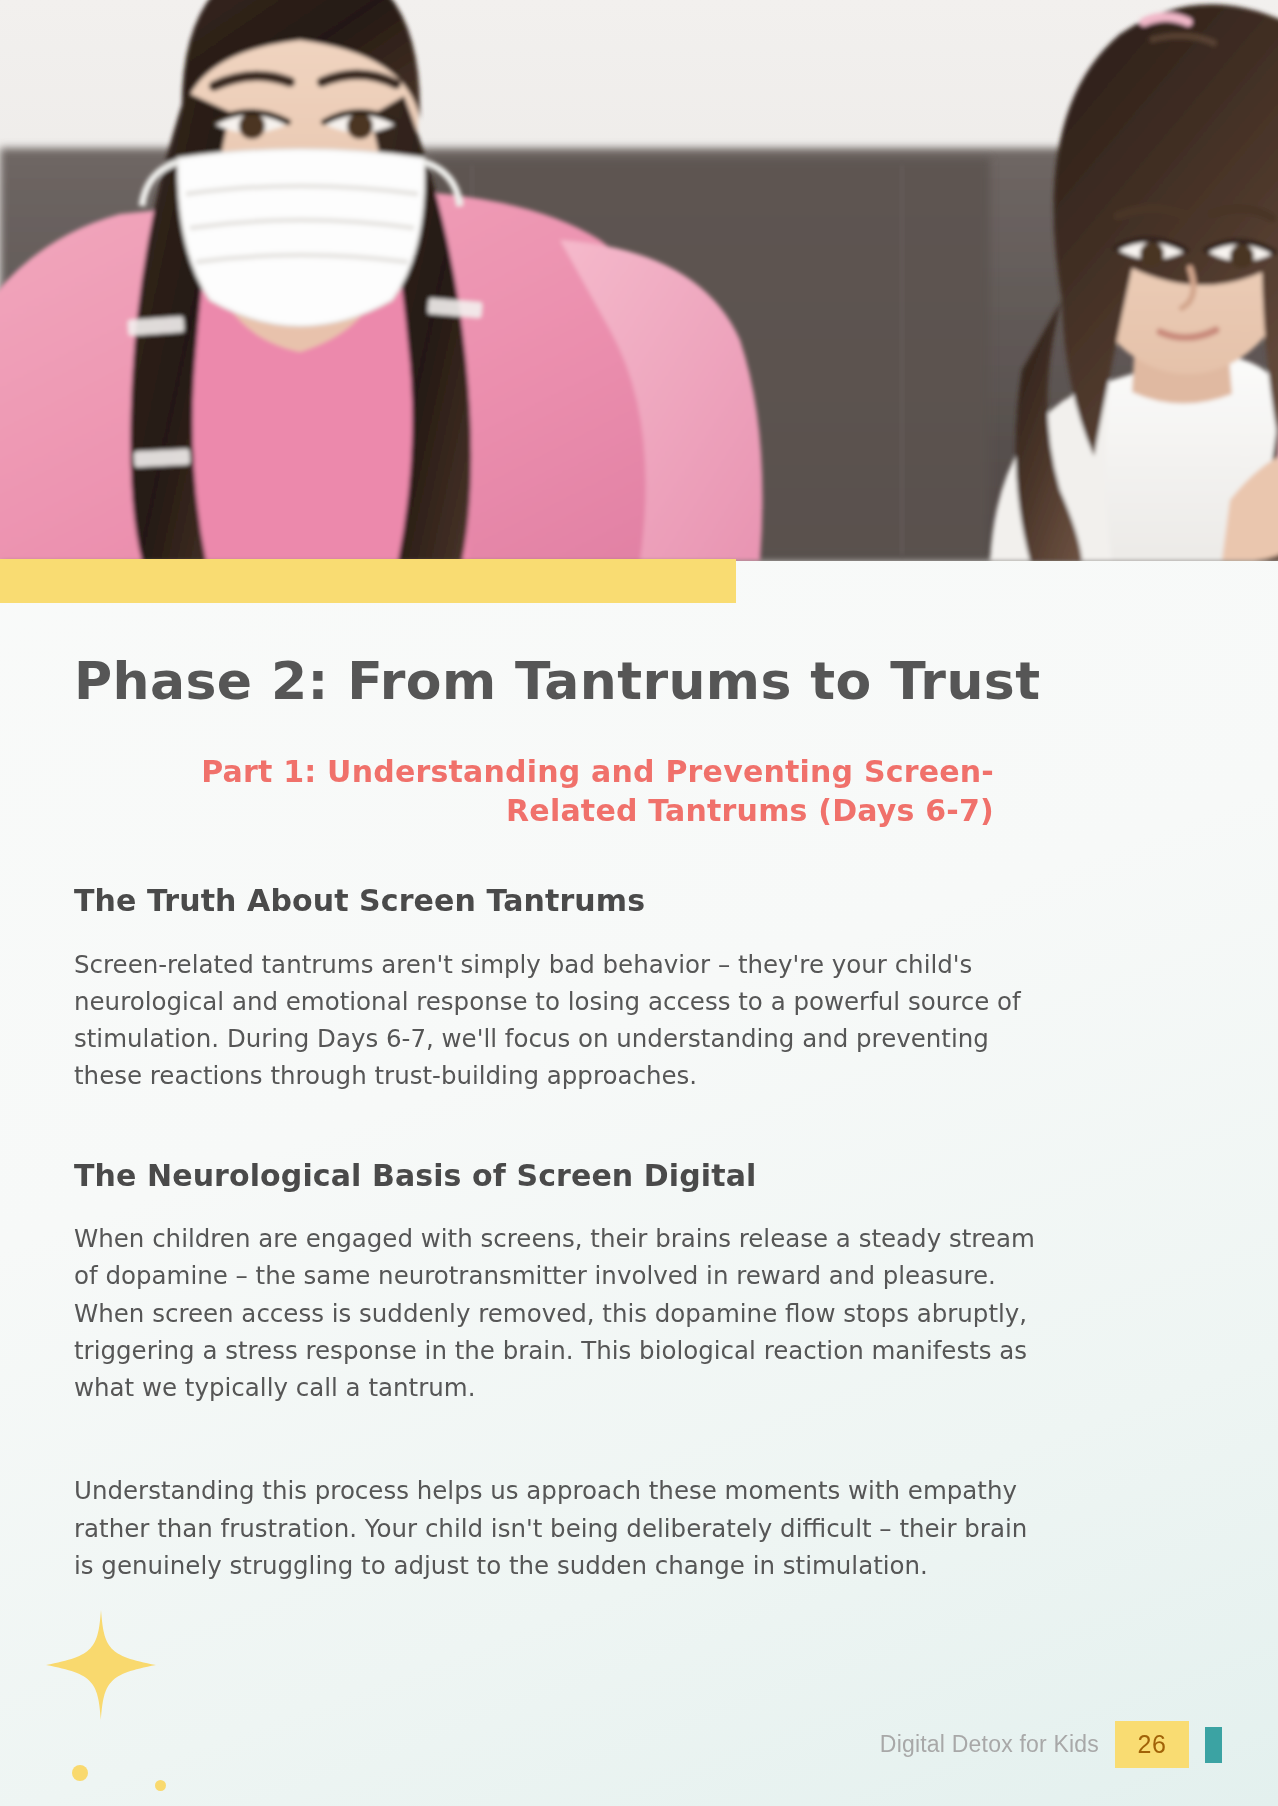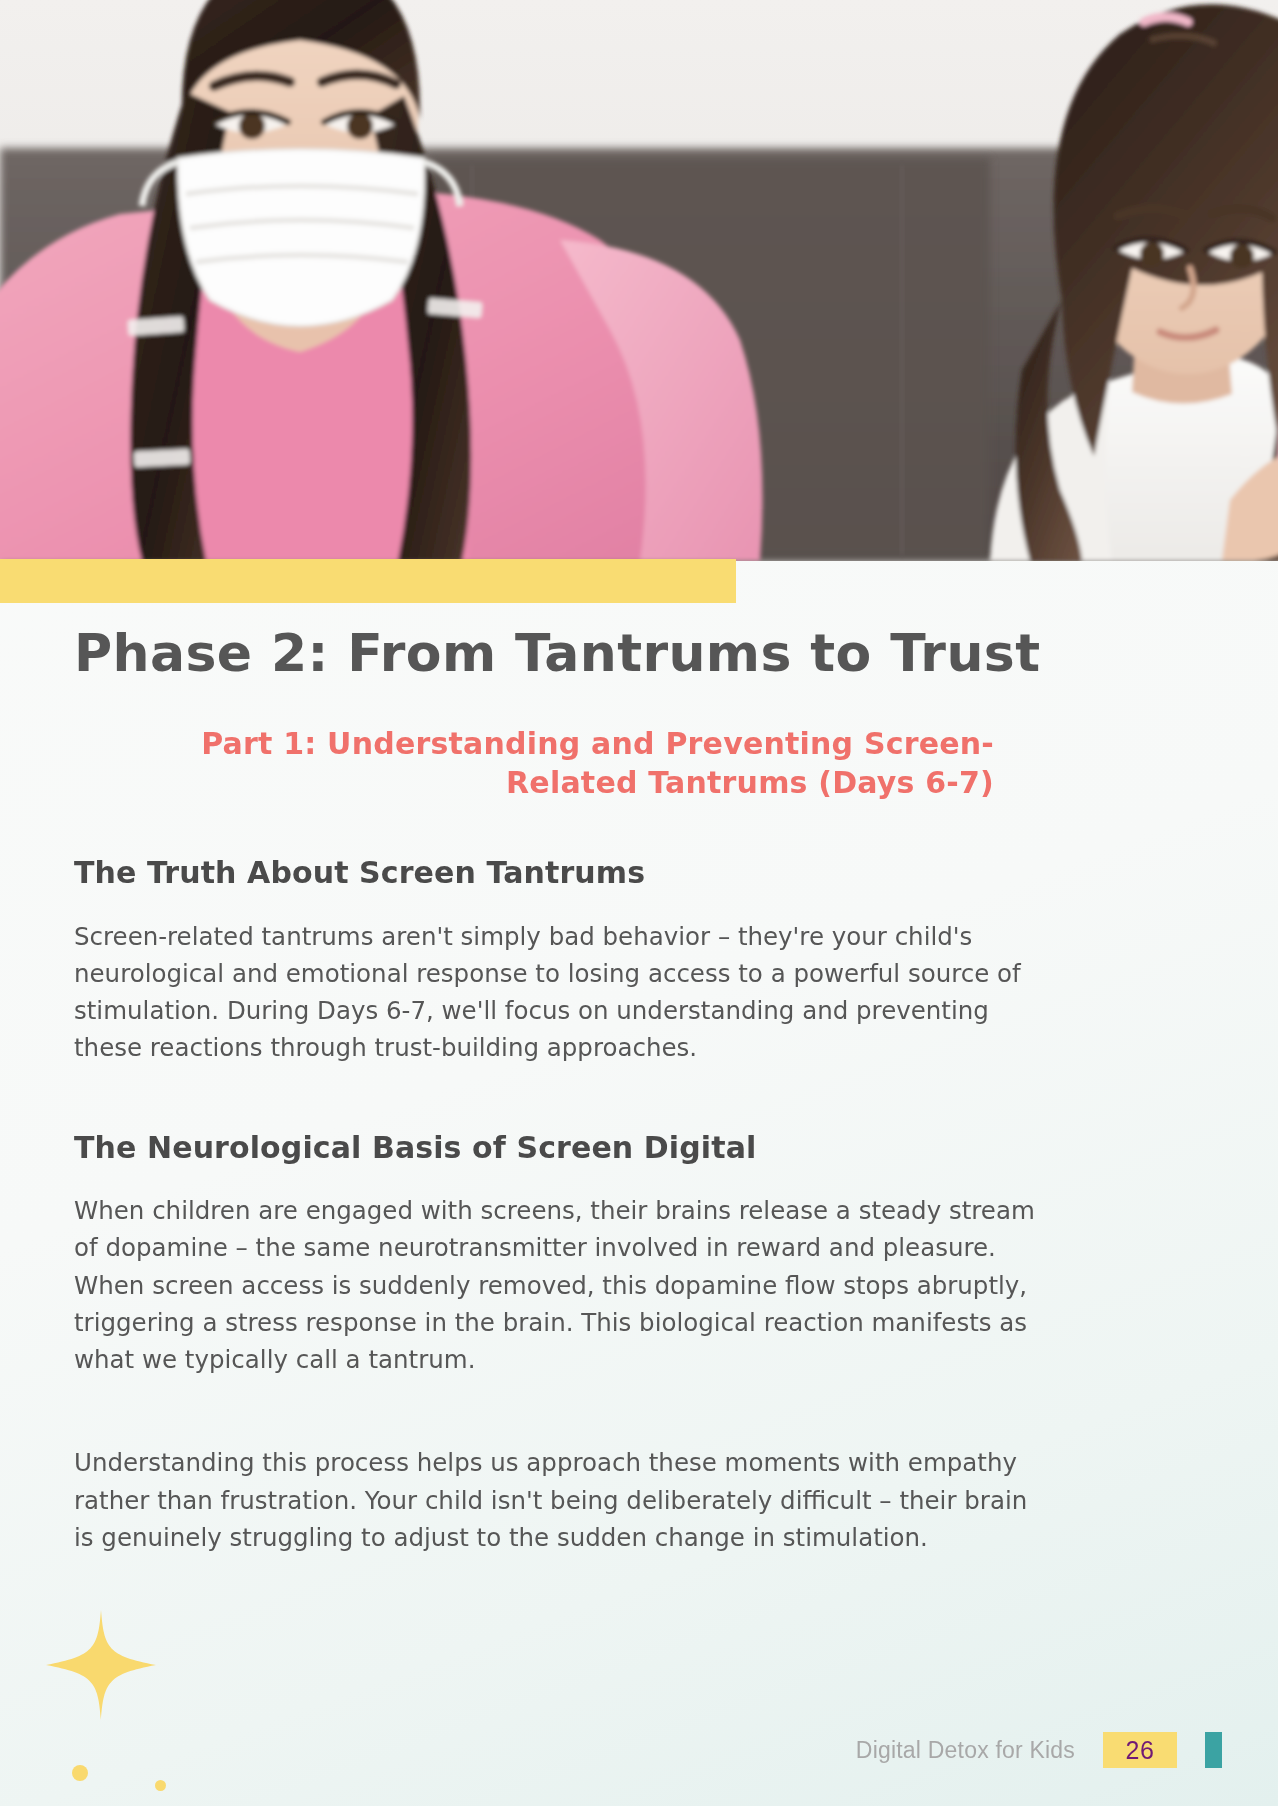--- a/index.html
+++ b/index.html
@@ -40,21 +40,21 @@
     left: 0;
     width: 736px;
     height: 44px;
     background: #f9dc72;
     z-index: 5;
   }
 
   
   .content {
     position: absolute;
-    top: 624px;
+    top: 652px;
     left: 74px;
     width: 1100px;
     z-index: 4;
   }
 
   .page-title {
     font-size: 52px;
     font-weight: bold;
     color: #565656;
     letter-spacing: 0.4px;
@@ -124,36 +124,36 @@
     background: #f9d96e;
   }
 
   
   .footer {
     position: absolute;
     right: 56px;
     bottom: 38px;
     display: flex;
     align-items: center;
-    gap: 28px;
+    gap: 16px;
     z-index: 6;
   }
   .footer-brand {
     font-size: 23px;
     color: #a8a8a8;
     letter-spacing: 0.2px;
     font-family: "Liberation Sans", sans-serif;
   }
   .page-badge {
     background: #f9dc72;
-    color: #701a75;
+    color: #a16207;
     font-size: 25px;
     font-family: "Liberation Sans", sans-serif;
     min-width: 74px;
-    height: 36px;
+    height: 47px;
     display: flex;
     align-items: center;
     justify-content: center;
     letter-spacing: 0.5px;
   }
   .page-tab {
     width: 17px;
     height: 36px;
     background: #3ba3a3;
   }

